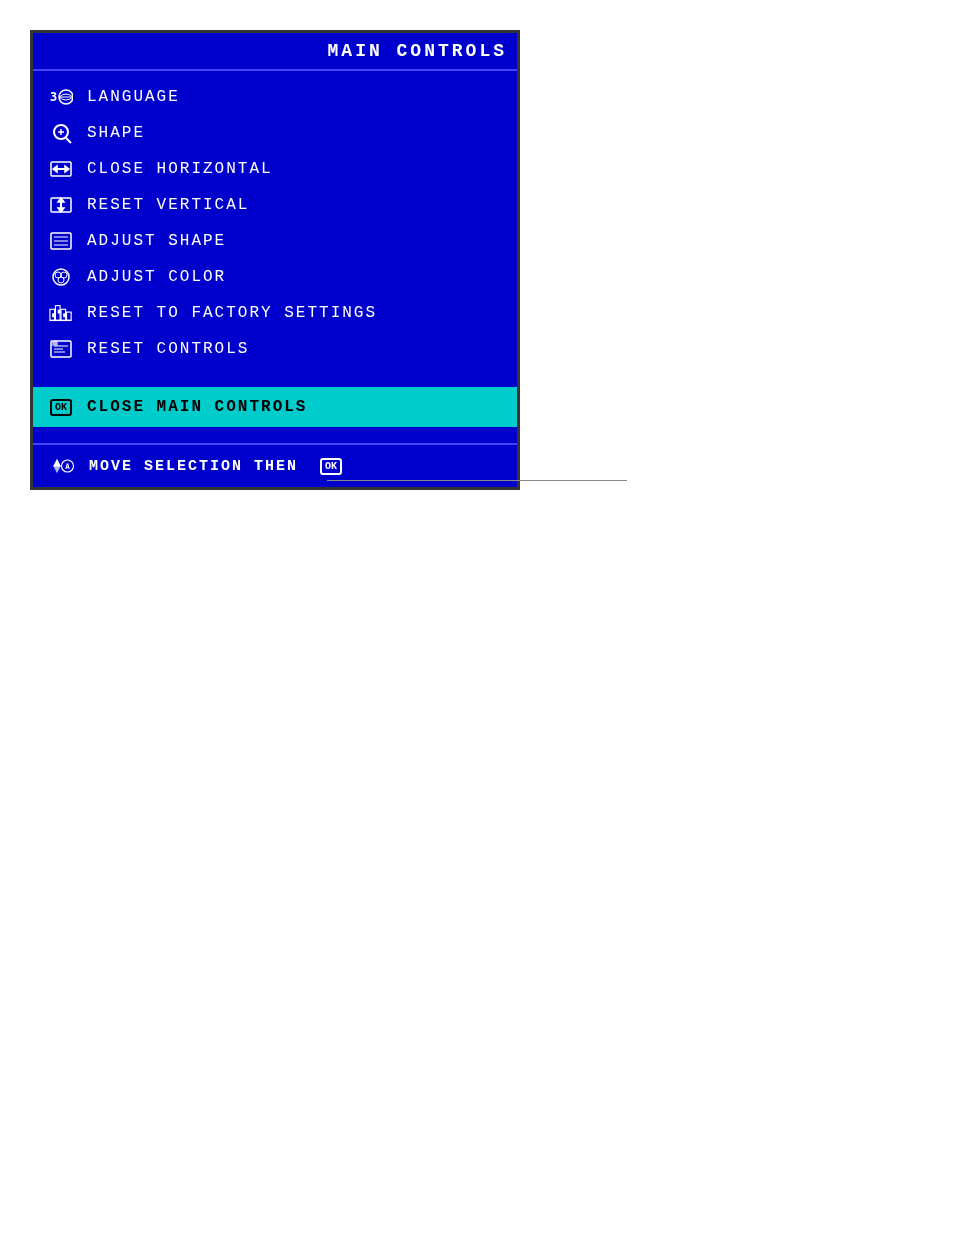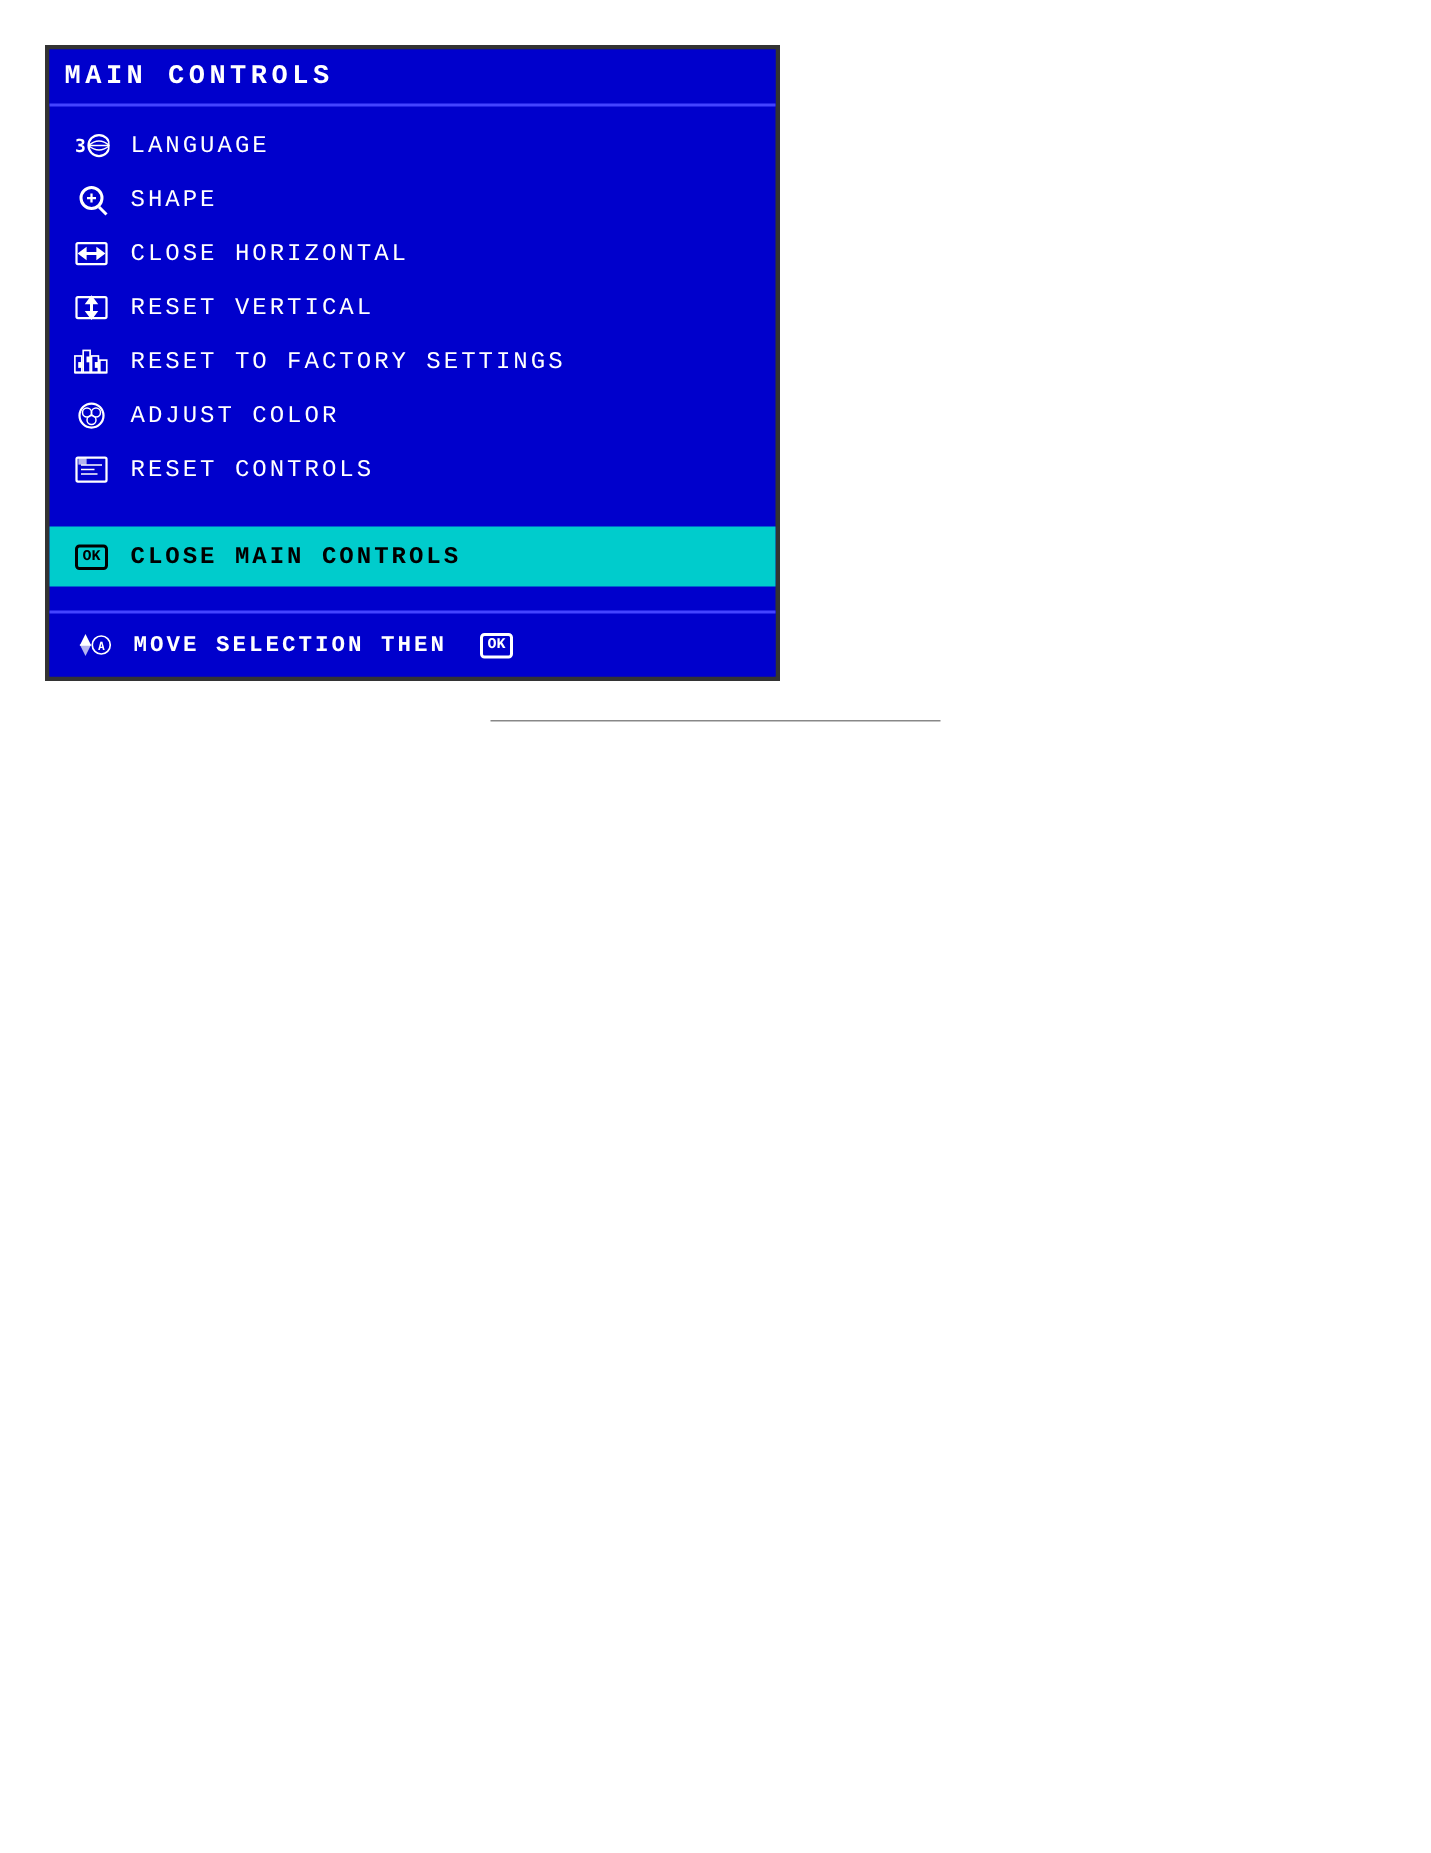--- a/index.html
+++ b/index.html
@@ -17,21 +17,21 @@
       top: 30px;
       left: 30px;
       width: 490px;
       background: #0000cc;
       border: 3px solid #333;
     }
 
     .menu-title {
       background: #0000cc;
       color: #ffffff;
-      text-align: left;
+      text-align: right;
       font-size: 18px;
       font-weight: bold;
       letter-spacing: 3px;
       padding: 8px 10px;
       border-bottom: 2px solid #4444ff;
     }
 
     .menu-items {
       padding: 8px 0;
     }
@@ -205,52 +205,63 @@
         <svg viewBox="0 0 24 24" fill="none" stroke="white" stroke-width="1.5">
           <rect x="2" y="5" width="20" height="14" rx="1" stroke="white" stroke-width="1.5" fill="none"></rect>
           <line x1="12" y1="7" x2="12" y2="17" stroke="white" stroke-width="2"></line>
           <polygon points="12,5 9,9 15,9" fill="white"></polygon>
           <polygon points="12,19 9,15 15,15" fill="white"></polygon>
         </svg>
       </div>
       <span class="label">RESET  VERTICAL</span>
     </div>
 
+    <div class="menu-item">
+      <div class="icon svg-icon">
+        <svg viewBox="0 0 24 24" fill="none" stroke="white" stroke-width="1.5">
+          <rect x="2" y="4" width="20" height="16" rx="1" stroke="white" stroke-width="1.5" fill="none"></rect>
+          <line x1="5" y1="8" x2="19" y2="8" stroke="white" stroke-width="1"></line>
+          <line x1="5" y1="12" x2="19" y2="12" stroke="white" stroke-width="1"></line>
+          <line x1="5" y1="16" x2="19" y2="16" stroke="white" stroke-width="1"></line>
+        </svg>
+      </div>
+      <span class="label">ADJUST  SHAPE</span>
+    </div>
+
+    <div class="menu-item">
+      <div class="icon svg-icon">
+        <svg viewBox="0 0 24 24" fill="none" stroke="white" stroke-width="1.5">
+          <circle cx="12" cy="12" r="8" stroke="white" stroke-width="1.5" fill="none"></circle>
+          <circle cx="9" cy="10" r="3" stroke="white" stroke-width="1" fill="none"></circle>
+          <circle cx="15" cy="10" r="3" stroke="white" stroke-width="1" fill="none"></circle>
+          <circle cx="12" cy="15" r="3" stroke="white" stroke-width="1" fill="none"></circle>
+        </svg>
+      </div>
+      <span class="label">ADJUST  COLOR</span>
+    </div>
 
     <div class="menu-item">
       <div class="icon svg-icon">
         <svg viewBox="0 0 26 24" fill="none" stroke="white" stroke-width="1.2">
           <rect x="1" y="8" width="5" height="12" stroke="white" stroke-width="1.2" fill="none"></rect>
           <rect x="7" y="4" width="5" height="16" stroke="white" stroke-width="1.2" fill="none"></rect>
           <rect x="13" y="8" width="5" height="12" stroke="white" stroke-width="1.2" fill="none"></rect>
           <rect x="19" y="11" width="5" height="9" stroke="white" stroke-width="1.2" fill="none"></rect>
           <line x1="1" y1="20" x2="24" y2="20" stroke="white" stroke-width="1.5"></line>
           <rect x="4" y="13" width="2" height="3" fill="white"></rect>
           <rect x="10" y="9" width="2" height="3" fill="white"></rect>
           <rect x="16" y="13" width="2" height="3" fill="white"></rect>
         </svg>
       </div>
       <span class="label">RESET  TO  FACTORY  SETTINGS</span>
     </div>
 
     <div class="menu-item">
       <div class="icon svg-icon">
         <svg viewBox="0 0 24 24" fill="none" stroke="white" stroke-width="1.5">
-          <circle cx="12" cy="12" r="8" stroke="white" stroke-width="1.5" fill="none"></circle>
-          <circle cx="9" cy="10" r="3" stroke="white" stroke-width="1" fill="none"></circle>
-          <circle cx="15" cy="10" r="3" stroke="white" stroke-width="1" fill="none"></circle>
-          <circle cx="12" cy="15" r="3" stroke="white" stroke-width="1" fill="none"></circle>
-        </svg>
-      </div>
-      <span class="label">ADJUST  COLOR</span>
-    </div>
-
-    <div class="menu-item">
-      <div class="icon svg-icon">
-        <svg viewBox="0 0 24 24" fill="none" stroke="white" stroke-width="1.5">
           <rect x="2" y="4" width="20" height="16" rx="1" stroke="white" stroke-width="1.5" fill="none"></rect>
           <line x1="5" y1="9" x2="19" y2="9" stroke="white" stroke-width="1"></line>
           <line x1="5" y1="12" x2="14" y2="12" stroke="white" stroke-width="1"></line>
           <line x1="5" y1="15" x2="16" y2="15" stroke="white" stroke-width="1"></line>
           <rect x="4" y="5" width="4" height="3" fill="white" opacity="0.7"></rect>
         </svg>
       </div>
       <span class="label">RESET  CONTROLS</span>
     </div>
 

